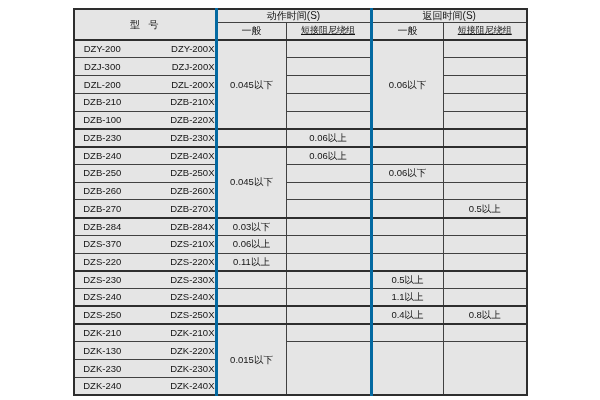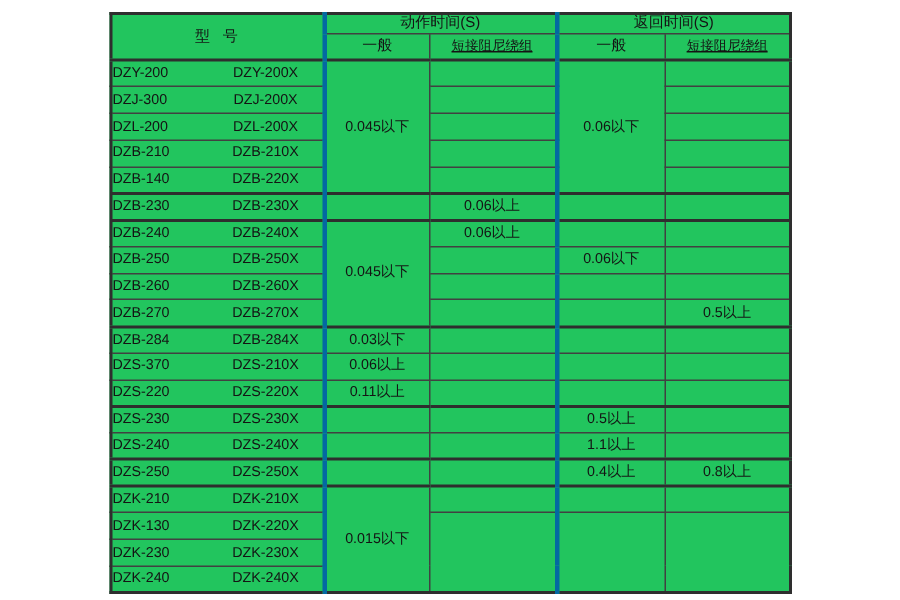--- a/index.html
+++ b/index.html
@@ -5,42 +5,42 @@
   html,body{margin:0;padding:0;}
   body{
     width:600px;height:400px;background:#ffffff;overflow:hidden;
     font-family:"Liberation Sans","DejaVu Sans",sans-serif;
     -webkit-font-smoothing:antialiased;
   }
   .sheet{position:relative;width:600px;height:400px;background:#ffffff;}
   table.spec{
     position:absolute;left:73px;top:8px;width:453px;
     border-collapse:collapse;table-layout:fixed;
-    border:2px solid #2e2e2e;background:#22c55e;
+    border:2px solid #2e2e2e;background:#e5e5e5;
   }
   th,td{
     border:1px solid #414141;
     padding:0;margin:0;
     text-align:center;vertical-align:middle;
     font-weight:normal;color:#141414;
     font-size:9.5px;line-height:1;
     overflow:hidden;white-space:nowrap;
   }
   thead th{font-size:10px;}
   thead tr.hr1{height:13px;}
   thead tr.hr2{height:18px;}
   tbody tr{height:17.75px;}
   .th-model{white-space:pre;border-bottom:2px solid #2e2e2e;letter-spacing:1px;}
   .th-damping{font-size:9px;text-decoration:underline;}
   .hr2 th{border-bottom:2px solid #2e2e2e;margin-top:43px;}
   .bl-thick{border-left:3px solid #0369a1;}
   tr.thick td{border-top:2px solid #2e2e2e;}
   .model-wrap{display:flex;justify-content:center;align-items:center;gap:10px;}
-  .model-wrap .m1{display:inline-block;width:64px;text-align:left;}
-  .model-wrap .m2{display:inline-block;width:88px;text-align:center;}
+  .model-wrap .m1{display:inline-block;width:64px;text-align:center;}
+  .model-wrap .m2{display:inline-block;width:88px;text-align:right;}
 </style>
 </head>
 <body>
 
 <div class="sheet">
   <table class="spec">
     <colgroup>
       <col style="width:142px">
       <col style="width:70px">
       <col style="width:85px">
@@ -99,21 +99,21 @@
               <span class="m1">DZB-210</span>
               <span class="m2">DZB-210X</span>
             </span>
           </td>
           <td></td>
           <td></td>
         </tr>
         <tr>
           <td>
             <span class="model-wrap">
-              <span class="m1">DZB-140</span>
+              <span class="m1">DZB-100</span>
               <span class="m2">DZB-220X</span>
             </span>
           </td>
           <td></td>
           <td></td>
         </tr>
         <tr class="thick">
           <td>
             <span class="model-wrap">
               <span class="m1">DZB-230</span>

